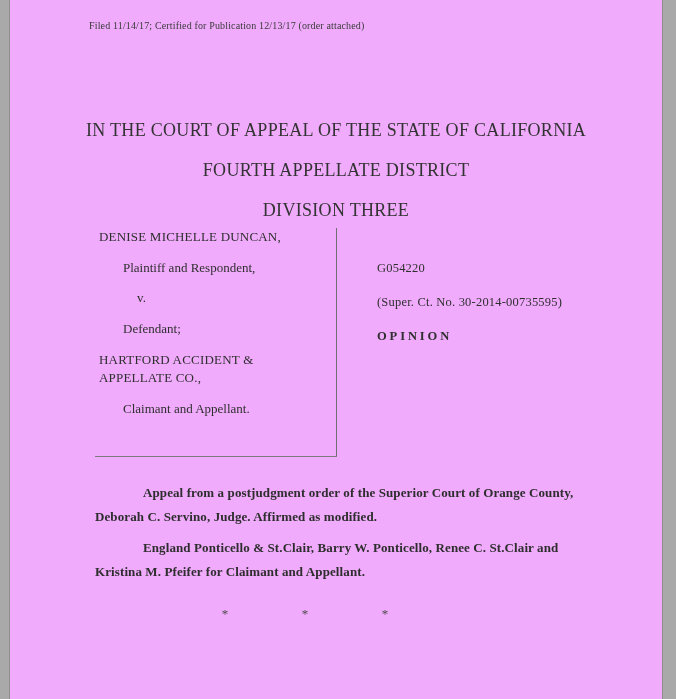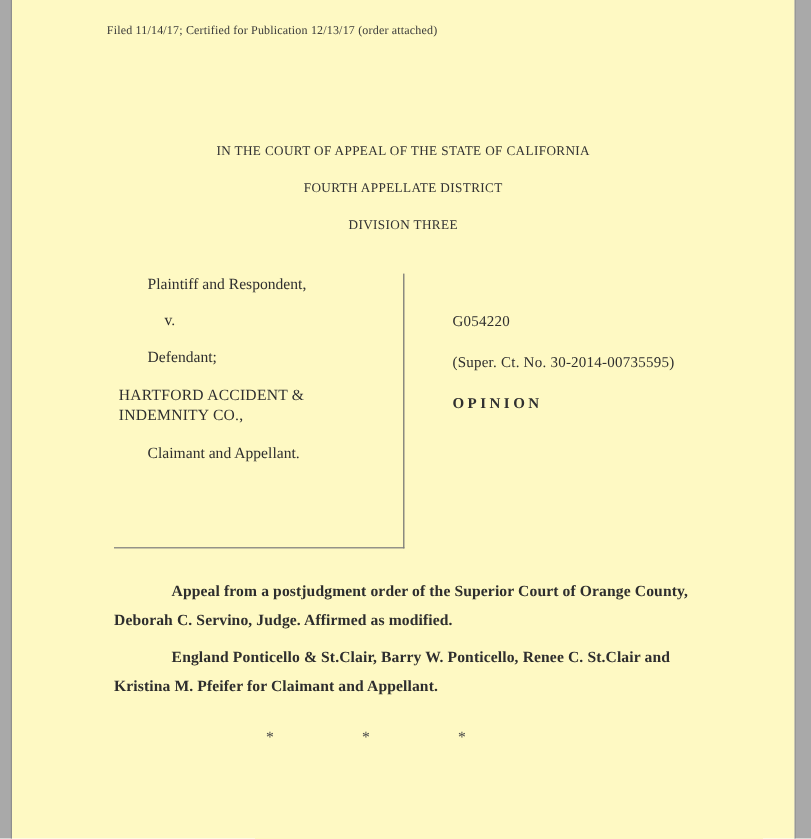--- a/index.html
+++ b/index.html
@@ -36,42 +36,42 @@
     width: 13px;
     border-left: 1px solid #8e8e8e;
   }
 
   .sheet {
     position: absolute;
     left: 10px;
     right: 14px;
     top: 0;
     bottom: 0;
-    background: #fef9c3;
+    background: #f0abfc;
   }
 
   .filed-line {
     position: absolute;
     left: 79px;
     top: 20px;
     font-size: 10px;
     letter-spacing: 0.15px;
     color: #3a3a3a;
     white-space: nowrap;
   }
 
   .court-heading {
     position: absolute;
     left: 0;
     right: 0;
     top: 120px;
     text-align: center;
   }
   .court-heading .hline {
-    font-size: 11px;
+    font-size: 18px;
     letter-spacing: 0.3px;
     color: #333333;
     margin-bottom: 19px;
   }
   .court-heading .hline:last-child {
     margin-bottom: 14px;
   }
 
   
   .caption {
@@ -197,26 +197,27 @@
       <div class="hline">FOURTH APPELLATE DISTRICT</div>
       <div class="hline">DIVISION THREE</div>
     </div>
 
     <div class="caption">
 
       <div class="caption-rule-vertical"></div>
       <div class="caption-rule-horizontal"></div>
 
       <div class="caption-left">
+        <div class="party">DENISE MICHELLE DUNCAN,</div>
         <div class="role">Plaintiff and Respondent,</div>
         <div class="vs">v.</div>
         <div class="role">Defendant;</div>
         <div class="party">
           <div>HARTFORD ACCIDENT &amp;</div>
-          <div>INDEMNITY CO.,</div>
+          <div>APPELLATE CO.,</div>
         </div>
         <div class="role last-role">Claimant and Appellant.</div>
       </div>
 
       <div class="caption-right">
         <div class="cr-line">G054220</div>
         <div class="cr-line">(Super. Ct. No. 30-2014-00735595)</div>
         <div class="cr-line cr-opinion">OPINION</div>
       </div>
 

